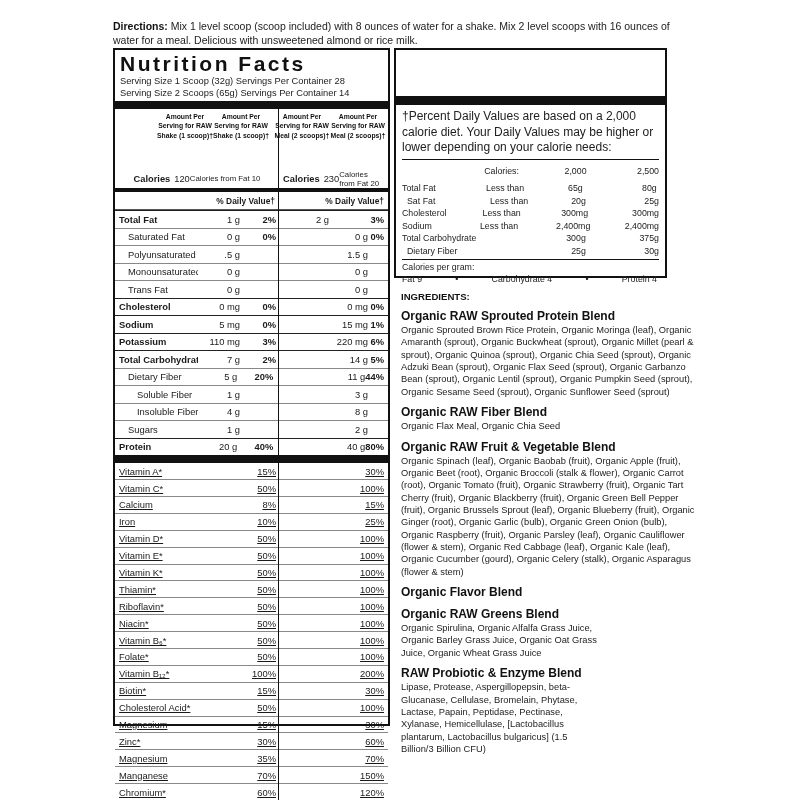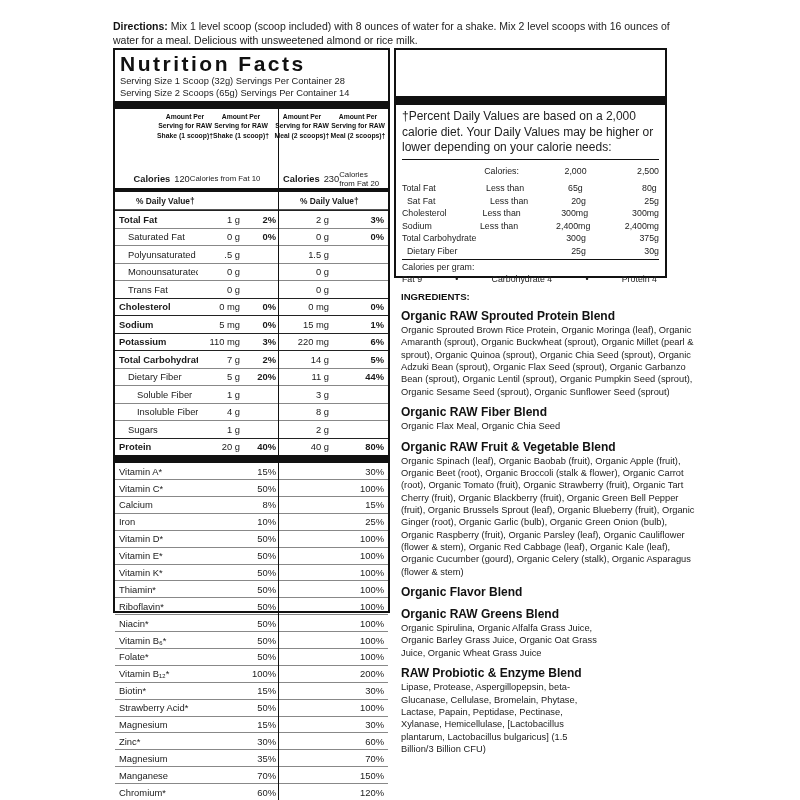--- a/index.html
+++ b/index.html
@@ -4,21 +4,21 @@
 <style>
   html,body{margin:0;padding:0;background:#fff;}
   body{font-family:"Liberation Sans", sans-serif;color:#1a1a1a;}
   .page{position:relative;width:800px;height:800px;background:#fff;overflow:hidden;}
 
   
   .directions{position:absolute;left:113px;top:8px;width:584px;font-size:10.5px;line-height:1.35;color:#222;}
   .directions b{color:#111;}
 
   
-  .nf-box{position:absolute;left:113px;top:48px;width:277px;height:565px;border:2px solid #111;box-sizing:border-box;background:#fff;}
+  .nf-box{position:absolute;left:113px;top:48px;width:277px;height:678px;border:2px solid #111;box-sizing:border-box;background:#fff;}
   .nf-header{padding:3px 5px 2px 5px;}
   .nf-title{font-size:21px;font-weight:bold;letter-spacing:2.5px;color:#111;line-height:1.05;}
   .nf-serving{font-size:9.3px;color:#222;line-height:1.3;}
   .bar-thick{height:8px;background:#111;}
   .bar-mid{height:4px;background:#111;}
   .nf-body{position:relative;}
   .nf-divider{position:absolute;left:163px;top:0;bottom:0;width:1px;background:#111;z-index:2;}
 
   .cols-header{display:flex;height:60px;align-items:flex-start;padding-top:3px;box-sizing:border-box;}
   .half-shake{width:164px;display:flex;box-sizing:border-box;}
@@ -27,38 +27,38 @@
   .cols-header .half-shake{justify-content:flex-end;padding-right:3px;}
   .cols-header .half-meal{justify-content:space-around;padding:0 2px;}
 
   .calories-row{display:flex;height:19px;align-items:center;font-size:8.6px;}
   .calories-row .half-shake,.calories-row .half-meal{justify-content:center;align-items:center;padding:0 4px;}
   .cal-label{font-weight:bold;font-size:9.3px;}
   .cal-val{font-size:9.3px;margin-left:4px;}
   .cal-fat{font-size:7.8px;color:#222;}
 
   .dvhead-row{display:flex;height:17px;align-items:center;border-bottom:1px solid #555;}
-  .dvhead-row .half-shake,.dvhead-row .half-meal{padding:0 21px;}
+  .dvhead-row .half-shake,.dvhead-row .half-meal{justify-content:flex-end;padding:0 4px;}
   .dvh{font-size:8.4px;font-weight:bold;}
 
   .n-row{display:flex;height:16.5px;align-items:center;font-size:9.4px;}
-  .n-row + .n-row{border-top:1px solid #888;}
+  .n-row + .n-row{border-top:1px solid #888;gap:39px;}
   .n-row.major{border-top:1.4px solid #222;}
   .n-row .half-shake{padding:0 3px 0 4px;align-items:center;}
   .n-row .half-meal{padding:0 4px 0 2px;align-items:center;}
   .n-label{flex:1;white-space:nowrap;overflow:hidden;}
   .n-label.b{font-weight:bold;}
   .ind1{padding-left:9px;}
   .ind2{padding-left:18px;}
   .n-amt{width:42px;text-align:right;white-space:nowrap;}
   .n-dv{width:36px;text-align:right;font-weight:bold;white-space:nowrap;}
   .m-amt{width:48px;text-align:right;white-space:nowrap;}
   .m-dv{flex:1;text-align:right;font-weight:bold;white-space:nowrap;}
 
-  .v-row{display:flex;height:15.9px;align-items:center;font-size:9.4px;}
+  .v-row{display:flex;height:15.9px;align-items:center;font-size:9.4px;text-decoration:underline;}
   .v-row + .v-row{border-top:1px solid #888;}
   .v-row .half-shake{padding:0 3px 0 4px;align-items:center;}
   .v-row .half-meal{padding:0 4px;align-items:center;}
   .v-dv{width:36px;text-align:right;white-space:nowrap;}
   .v-dv-m{flex:1;text-align:right;white-space:nowrap;}
 
   
   .dv-box{position:absolute;left:394px;top:48px;width:273px;height:230px;border:2px solid #111;box-sizing:border-box;background:#fff;}
   .dv-space{height:46px;}
   .dv-bar{height:9px;background:#111;}
@@ -415,21 +415,21 @@
             <div class="half-shake">
               <span class="n-label">Biotin*</span>
               <span class="v-dv">15%</span>
             </div>
             <div class="half-meal">
               <span class="v-dv-m">30%</span>
             </div>
           </div>
           <div class="v-row">
             <div class="half-shake">
-              <span class="n-label">Strawberry Acid*</span>
+              <span class="n-label">Cholesterol Acid*</span>
               <span class="v-dv">50%</span>
             </div>
             <div class="half-meal">
               <span class="v-dv-m">100%</span>
             </div>
           </div>
           <div class="v-row">
             <div class="half-shake">
               <span class="n-label">Magnesium</span>
               <span class="v-dv">15%</span>

